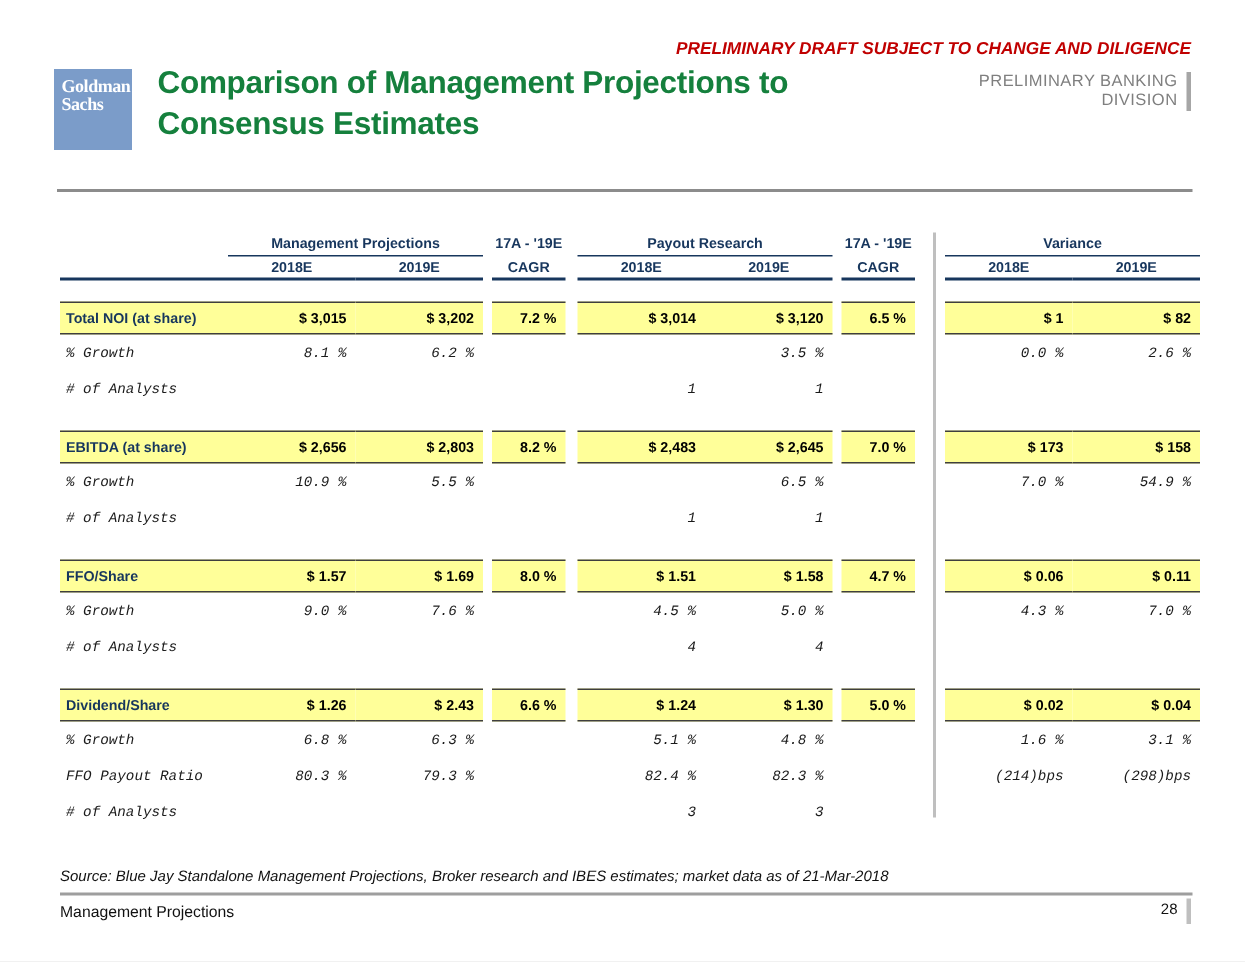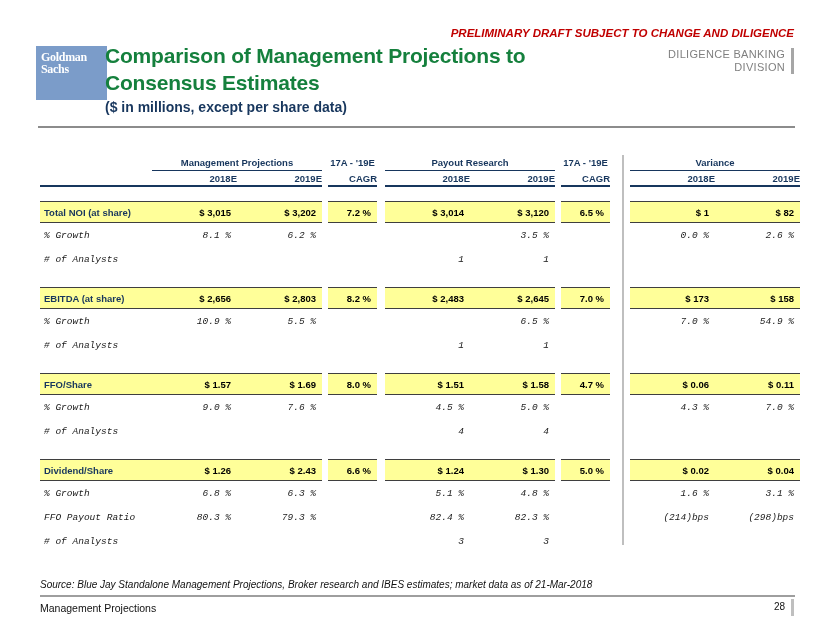--- a/index.html
+++ b/index.html
@@ -1,20 +1,20 @@
 <!DOCTYPE html>
 <html><head>
 <meta charset="utf-8">
 <style>
   html,body { margin:0; padding:0; background:#e8e8e8; }
   .page { position:relative; width:830px; height:641px; background:#ffffff;
           font-family:"Liberation Sans", sans-serif; overflow:hidden; margin:0 auto; }
 
   
-  .logo { position:absolute; left:36px; top:46px; width:71px; height:54px;
+  .logo { position:absolute; left:36px; top:46px; width:52px; height:54px;
           background:#7B9CC9; color:#fff; font-family:"Liberation Serif", serif;
           font-weight:bold; font-size:12px; line-height:11.5px; padding:6px 0 0 5px;
           box-sizing:border-box; letter-spacing:-0.3px; }
   .title-wrap { position:absolute; left:105px; top:42px; width:475px; }
   .title { font-size:21px; font-weight:bold; color:#15803d; line-height:27px; letter-spacing:-0.2px; }
   .subtitle { margin-top:3px; font-size:14px; font-weight:bold; color:#17365D; }
   .prelim { position:absolute; top:27px; right:36px; font-size:11.5px; font-weight:bold;
             font-style:italic; color:#C00000; }
   .ibd { position:absolute; top:48px; right:36px; text-align:right; font-size:11px;
          line-height:13px; color:#7F7F7F; border-right:3px solid #A6A6A6; padding-right:6px;
@@ -23,21 +23,21 @@
 
   
   .table { position:absolute; left:40px; top:157px; width:762px; }
   .tg  { display:grid; grid-template-columns:112px 85px 85px 6px 49px 8px 85px 85px 6px 49px 20px 85px 85px; }
   .tg1 { display:grid; grid-template-columns:112px 170px 6px 49px 8px 170px 6px 49px 20px 170px; height:14px; }
   .grp { text-align:center; font-size:9.5px; font-weight:bold; color:#17365D;
          border-bottom:1.5px solid #17365D; }
   .grp.nb { border-bottom:none; }
   .hdr2 { height:16px; }
   .sub { text-align:center; font-size:9.5px; font-weight:bold; color:#17365D; padding-top:2px; }
-  .ub { border-bottom:2px solid #17365D;text-align:right; }
+  .ub { border-bottom:2px solid #17365D; }
   .hdr-gap { height:14px; }
 
   .section { margin-bottom:16px; }
   .hrow { height:22px; }
   .hrow > span { display:flex; align-items:center; }
   .hrow > .y { background:#FFFF99; border-top:1.4px solid #3F3F3F; border-bottom:1.4px solid #3F3F3F; box-sizing:border-box; }
   .hl-label { font-size:9.5px; font-weight:bold; color:#17365D; padding-left:4px; }
   .num { justify-content:flex-end; padding-right:6px; }
   .hrow .num { font-weight:bold; color:#000000; font-size:9.5px; }
   .drow { height:24px;font-family:Liberation Mono, monospace; }
@@ -57,25 +57,24 @@
 <body>
 
 <div class="page">
 
   <div class="logo">
     <div>Goldman</div>
     <div>Sachs</div>
   </div>
   <div class="title-wrap">
     <div class="title">Comparison of Management Projections to Consensus Estimates</div>
-    <div class="subtitle">($ in millions, except per share data)</div>
   </div>
   <div class="prelim">PRELIMINARY DRAFT SUBJECT TO CHANGE AND DILIGENCE</div>
   <div class="ibd">
-    <div>DILIGENCE BANKING</div>
+    <div>PRELIMINARY BANKING</div>
     <div>DIVISION</div>
   </div>
   <div class="top-rule"></div>
 
   <div class="vdivider"></div>
 
   <div class="table">
 
     <div class="tg1">
       <span></span>

